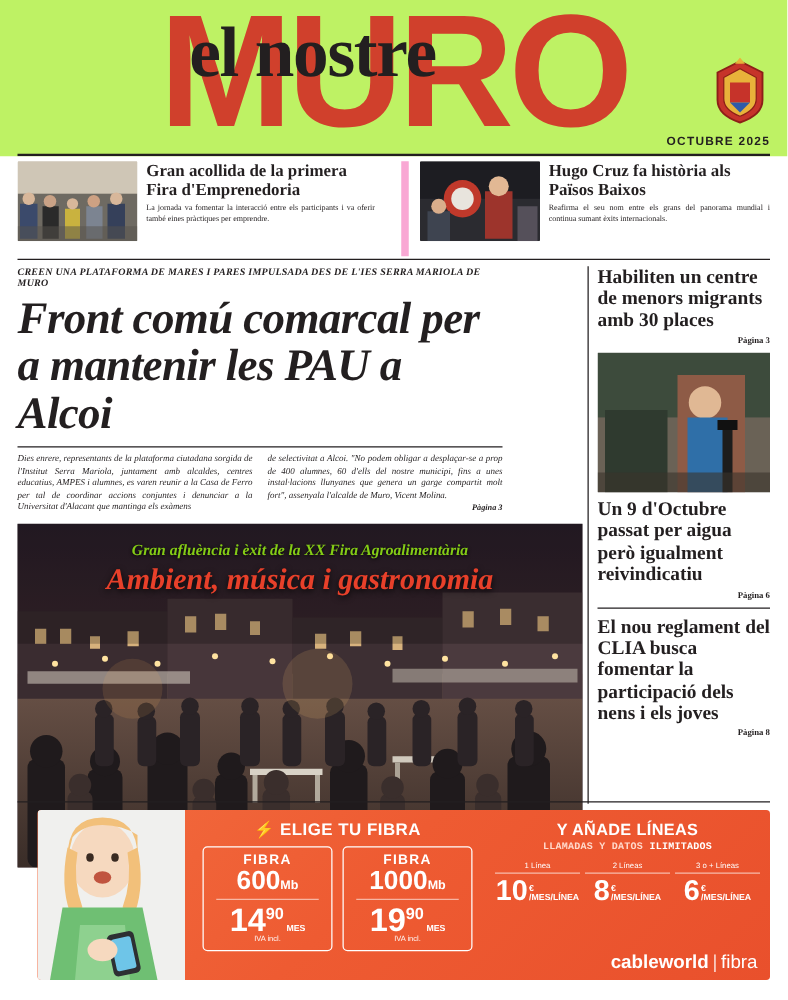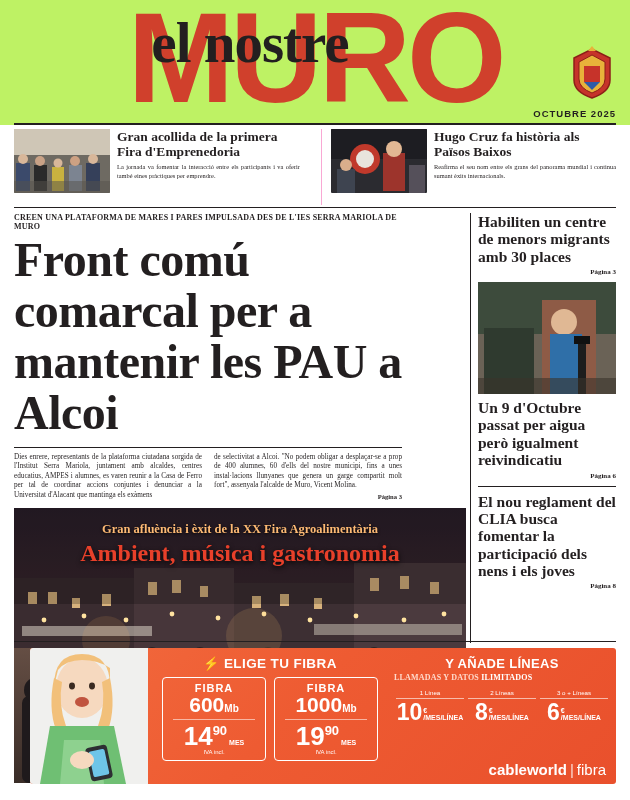--- a/index.html
+++ b/index.html
@@ -37,63 +37,63 @@
     font-size: 9.5px; font-weight: 700; letter-spacing: 1px; color: #231f20;
   }
   .rule-thick { position:absolute; left:14px; right:14px; top:123px; height:2px; background:#231f20; }
 
   
   .teasers {
     position: absolute; left:14px; right:14px; top: 129px; height: 76px;
     display: flex; gap: 12px;
   }
   .teaser { display:flex; gap:7px; width: 50%; }
-  .teaser.right { padding-left: 9px; border-left: 1px solid #f9a8d4; }
+  .teaser.right { padding-left: 9px; border-left: 6px solid #f9a8d4; }
   .teaser.left { padding-right: 9px; }
   .teaser-photo { width: 96px; height: 64px; flex: 0 0 96px; position:relative; overflow:hidden; border-radius:1px; }
   .teaser-text { flex:1; min-width:0; }
   .teaser-head {
     font-family: "Liberation Serif", serif; font-weight: 700;
     font-size: 13.5px; line-height: 1.12; color: #231f20; margin-bottom: 4px;
   }
   .teaser-sub {
     font-family: "Liberation Serif", serif; font-size: 6.4px; line-height: 1.3; color:#231f20;
     text-align: justify;
   }
   .rule-thin { position:absolute; left:14px; right:14px; height:1px; background:#231f20; }
 
   
-  .main-col { position:absolute; left:14px; top:213px; width: 388px; }
+  .main-col { position:absolute; left:14px; top:213px; width: 388px; font-style: italic; }
   .right-col { position:absolute; left: 478px; top:213px; width: 138px; }
   .vrule { position:absolute; left:470px; top:213px; width:1px; height:430px; background:#231f20; }
 
   .kicker {
     font-family: "Liberation Serif", serif; font-weight:700;
     font-size: 8px; letter-spacing: .2px; color:#231f20; margin-bottom: 4px;
   }
   .headline {
     font-family: "Liberation Serif", serif; font-weight: 700;
-    font-size: 48px; line-height: 1.06; color:#231f20; letter-spacing:-0.5px;
+    font-size: 36px; line-height: 1.06; color:#231f20; letter-spacing:-0.5px;
     margin-bottom: 8px;
   }
   .lead-cols {
     display:flex; gap: 12px; border-top:1px solid #231f20; padding-top:5px;
   }
   .lead-col { width: 50%; font-size: 7.2px; line-height: 1.32; text-align: justify; color:#231f20; }
   .lead-col .pag { font-weight:700; text-align:right; display:block; margin-top:2px; font-size:6.6px;}
 
   
   .bigphoto {
     position: relative; margin-top: 7px; width: 452px; height: 275px; overflow:hidden;
     background:#2a2026;
   }
   .bp-caption-top {
     position:absolute; left:0; right:0; top:14px; text-align:center;
     font-family:"Liberation Serif", serif; font-weight:700; font-size:12.5px;
-    color:#fdba74; text-shadow: 0 1px 3px rgba(0,0,0,.9);
+    color:#84cc16; text-shadow: 0 1px 3px rgba(0,0,0,.9);
   }
   .bp-caption-main {
     position:absolute; left:0; right:0; top:32px; text-align:center;
     font-family:"Liberation Serif", serif; font-weight:700; font-size:24px;
     color:#e8402a; text-shadow: 0 2px 5px rgba(0,0,0,.85);
   }
 
   
   .rc-head {
     font-family:"Liberation Serif", serif; font-weight:700; font-size:15.5px;
@@ -124,21 +124,21 @@
   .fibra-speed { font-family:"Liberation Sans", sans-serif; font-size:21px; font-weight:700; line-height:1.05; }
   .fibra-speed .mb { font-size:10px; }
   .fibra-divider { height:1px; background:rgba(255,255,255,.55); margin:3px 8px; }
   .fibra-price { font-family:"Liberation Sans", sans-serif; font-size:26px; font-weight:700; line-height:1; }
   .fibra-price .cents { font-size:13px; vertical-align:super; }
   .fibra-price .mes { font-size:7px; display:inline-block; line-height:1; text-align:left; margin-left:2px;}
   .fibra-iva { font-size:6px; font-family:"Liberation Sans", sans-serif; opacity:.95; }
 
   .ad-right { position:absolute; left:364px; top:8px; right:6px; }
   .ad-right-title { font-family:"Liberation Sans", sans-serif; font-weight:700; font-size:13px; color:#fff; text-align:center; letter-spacing:.3px;}
-  .ad-right-sub { font-family:Liberation Serif, serif; font-weight:700; font-size:8px; color:#ffd9cb; margin-top:2px; letter-spacing:.2px;}
+  .ad-right-sub { font-family:Liberation Mono, monospace; font-weight:700; font-size:8px; color:#ffd9cb; text-align:center; margin-top:2px; letter-spacing:.2px;}
   .ad-right-sub .ilim { color:#fff; }
   .lineas { display:flex; gap:4px; margin-top:7px; justify-content:center; }
   .linea { text-align:center; color:#fff; width:68px; }
   .linea-label { font-family:"Liberation Sans", sans-serif; font-size:6.2px; border-bottom:1px solid rgba(255,255,255,.6); padding-bottom:2px; margin-bottom:2px; }
   .linea-price { font-family:"Liberation Sans", sans-serif; font-weight:700; font-size:23px; line-height:1; }
   .linea-price small { font-size:7px; display:inline-block; text-align:left; line-height:1.05; margin-left:1px; }
   .sms { font-family:"Liberation Sans", sans-serif; font-size:7.5px; font-weight:700; color:#fff; text-align:center; margin-top:9px; letter-spacing:.2px;}
   .sms .n { font-size:11px; }
   .cw-logo {
     position:absolute; right:10px; bottom:6px;

